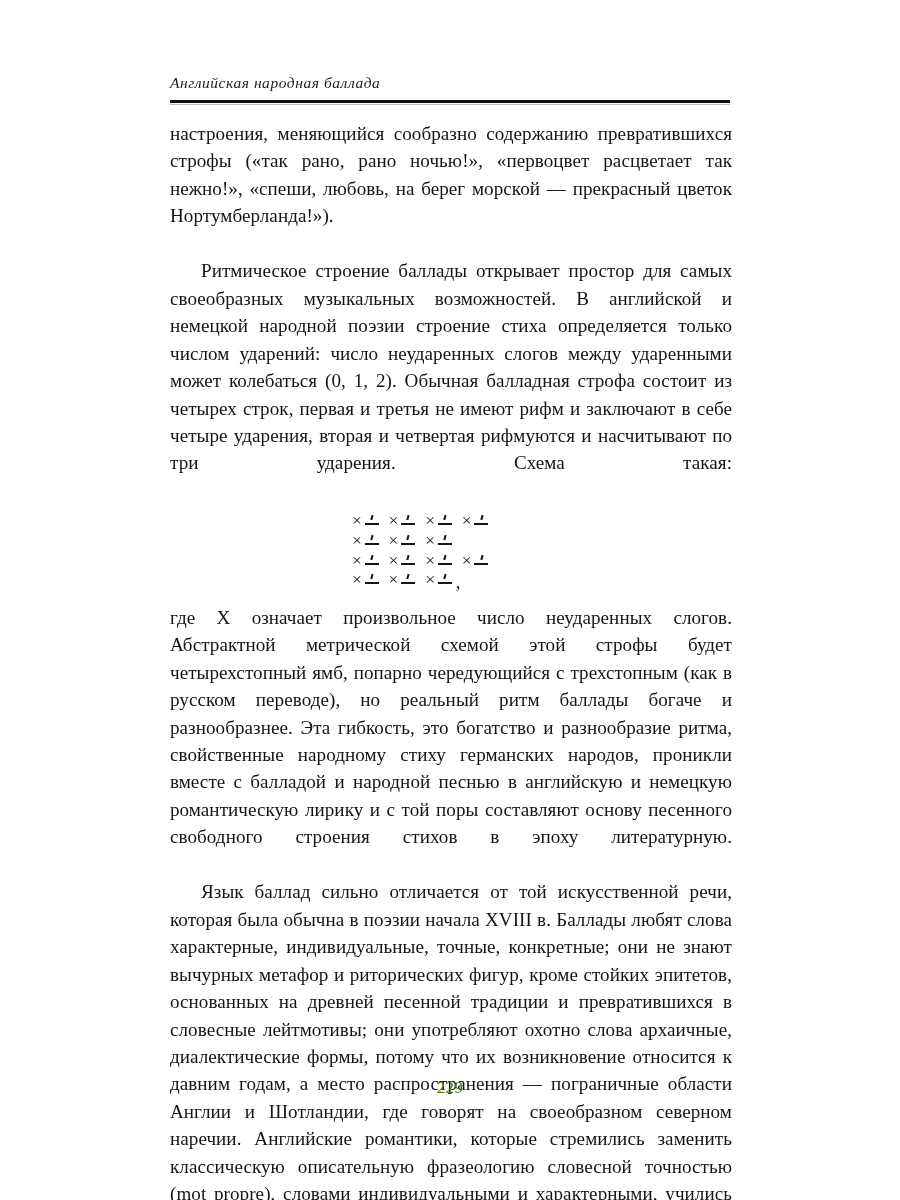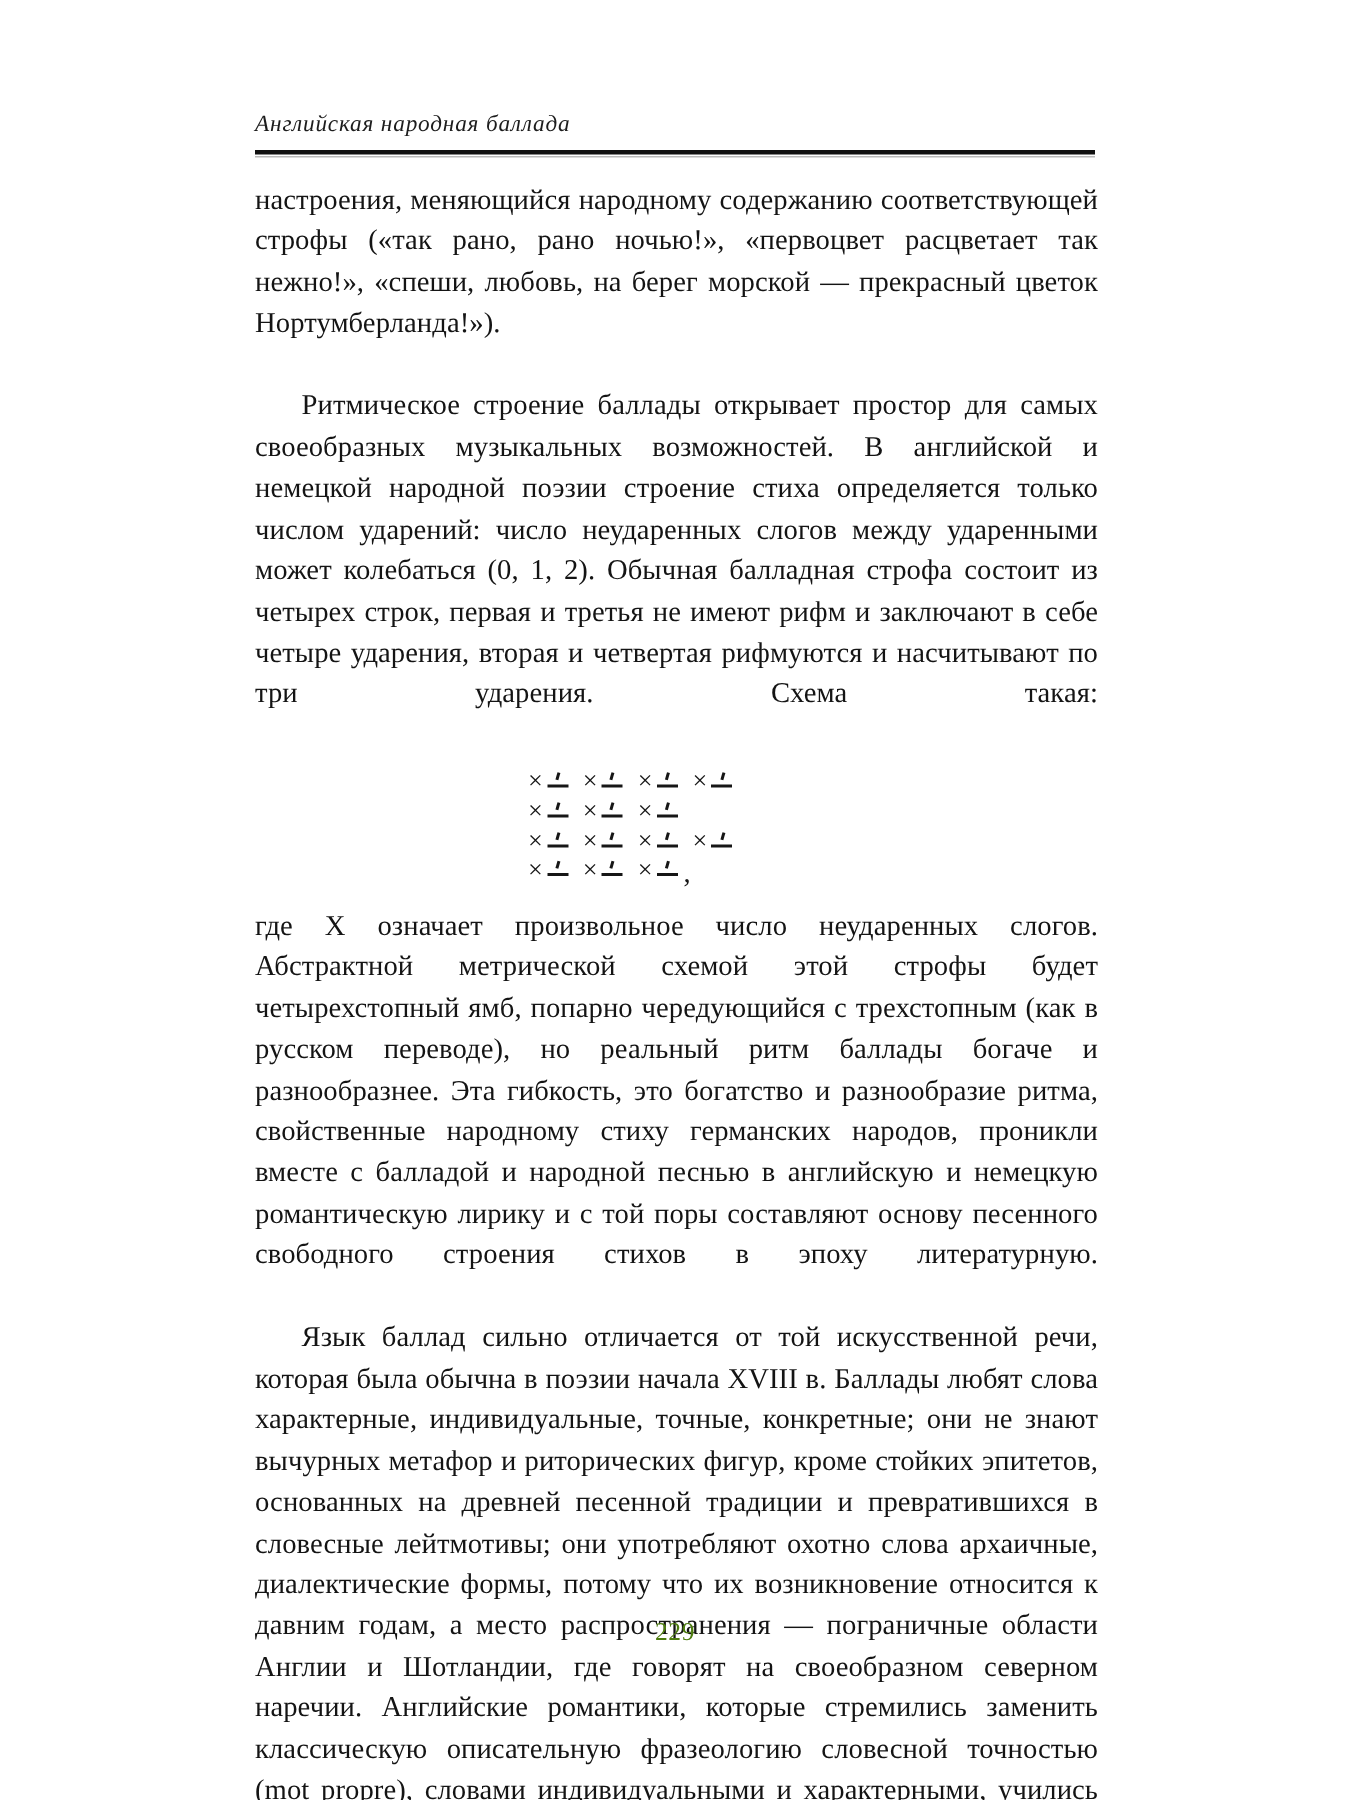--- a/index.html
+++ b/index.html
@@ -167,21 +167,21 @@
     <span class="runhead-title">Английская народная баллада</span>
   </div>
 
   <div class="rule-wrap">
     <div class="rule-thick"></div>
     <div class="rule-thin"></div>
   </div>
 
   <div class="column">
 
-    <p class="para cont">настроения, меняющийся народному содержанию соответствующей строфы («так рано, рано ночью!», «первоцвет расцветает так нежно!», «спеши, любовь, на берег морской — прекрасный цветок Нортумберланда!»).</p>
+    <p class="para cont">настроения, меняющийся сообразно содержанию превратившихся строфы («так рано, рано ночью!», «первоцвет расцветает так нежно!», «спеши, любовь, на берег морской — прекрасный цветок Нортумберланда!»).</p>
 
     <p class="para indent">Ритмическое строение баллады открывает простор для самых своеобразных музыкальных возможностей. В английской и немецкой народной поэзии строение стиха определяется только числом ударений: число неударенных слогов между ударенными может колебаться (0, 1, 2). Обычная балладная строфа состоит из четырех строк, первая и третья не имеют рифм и заключают в себе четыре ударения, вторая и четвертая рифмуются и насчитывают по три ударения. Схема такая:</p>
 
     <div class="scheme">
       <div class="scheme-line">
         <span class="foot"><span class="foot-x">×</span><span class="foot-mark"></span></span><span class="foot"><span class="foot-x">×</span><span class="foot-mark"></span></span><span class="foot"><span class="foot-x">×</span><span class="foot-mark"></span></span><span class="foot"><span class="foot-x">×</span><span class="foot-mark"></span></span>
       </div>
       <div class="scheme-line">
         <span class="foot"><span class="foot-x">×</span><span class="foot-mark"></span></span><span class="foot"><span class="foot-x">×</span><span class="foot-mark"></span></span><span class="foot"><span class="foot-x">×</span><span class="foot-mark"></span></span>
       </div>

